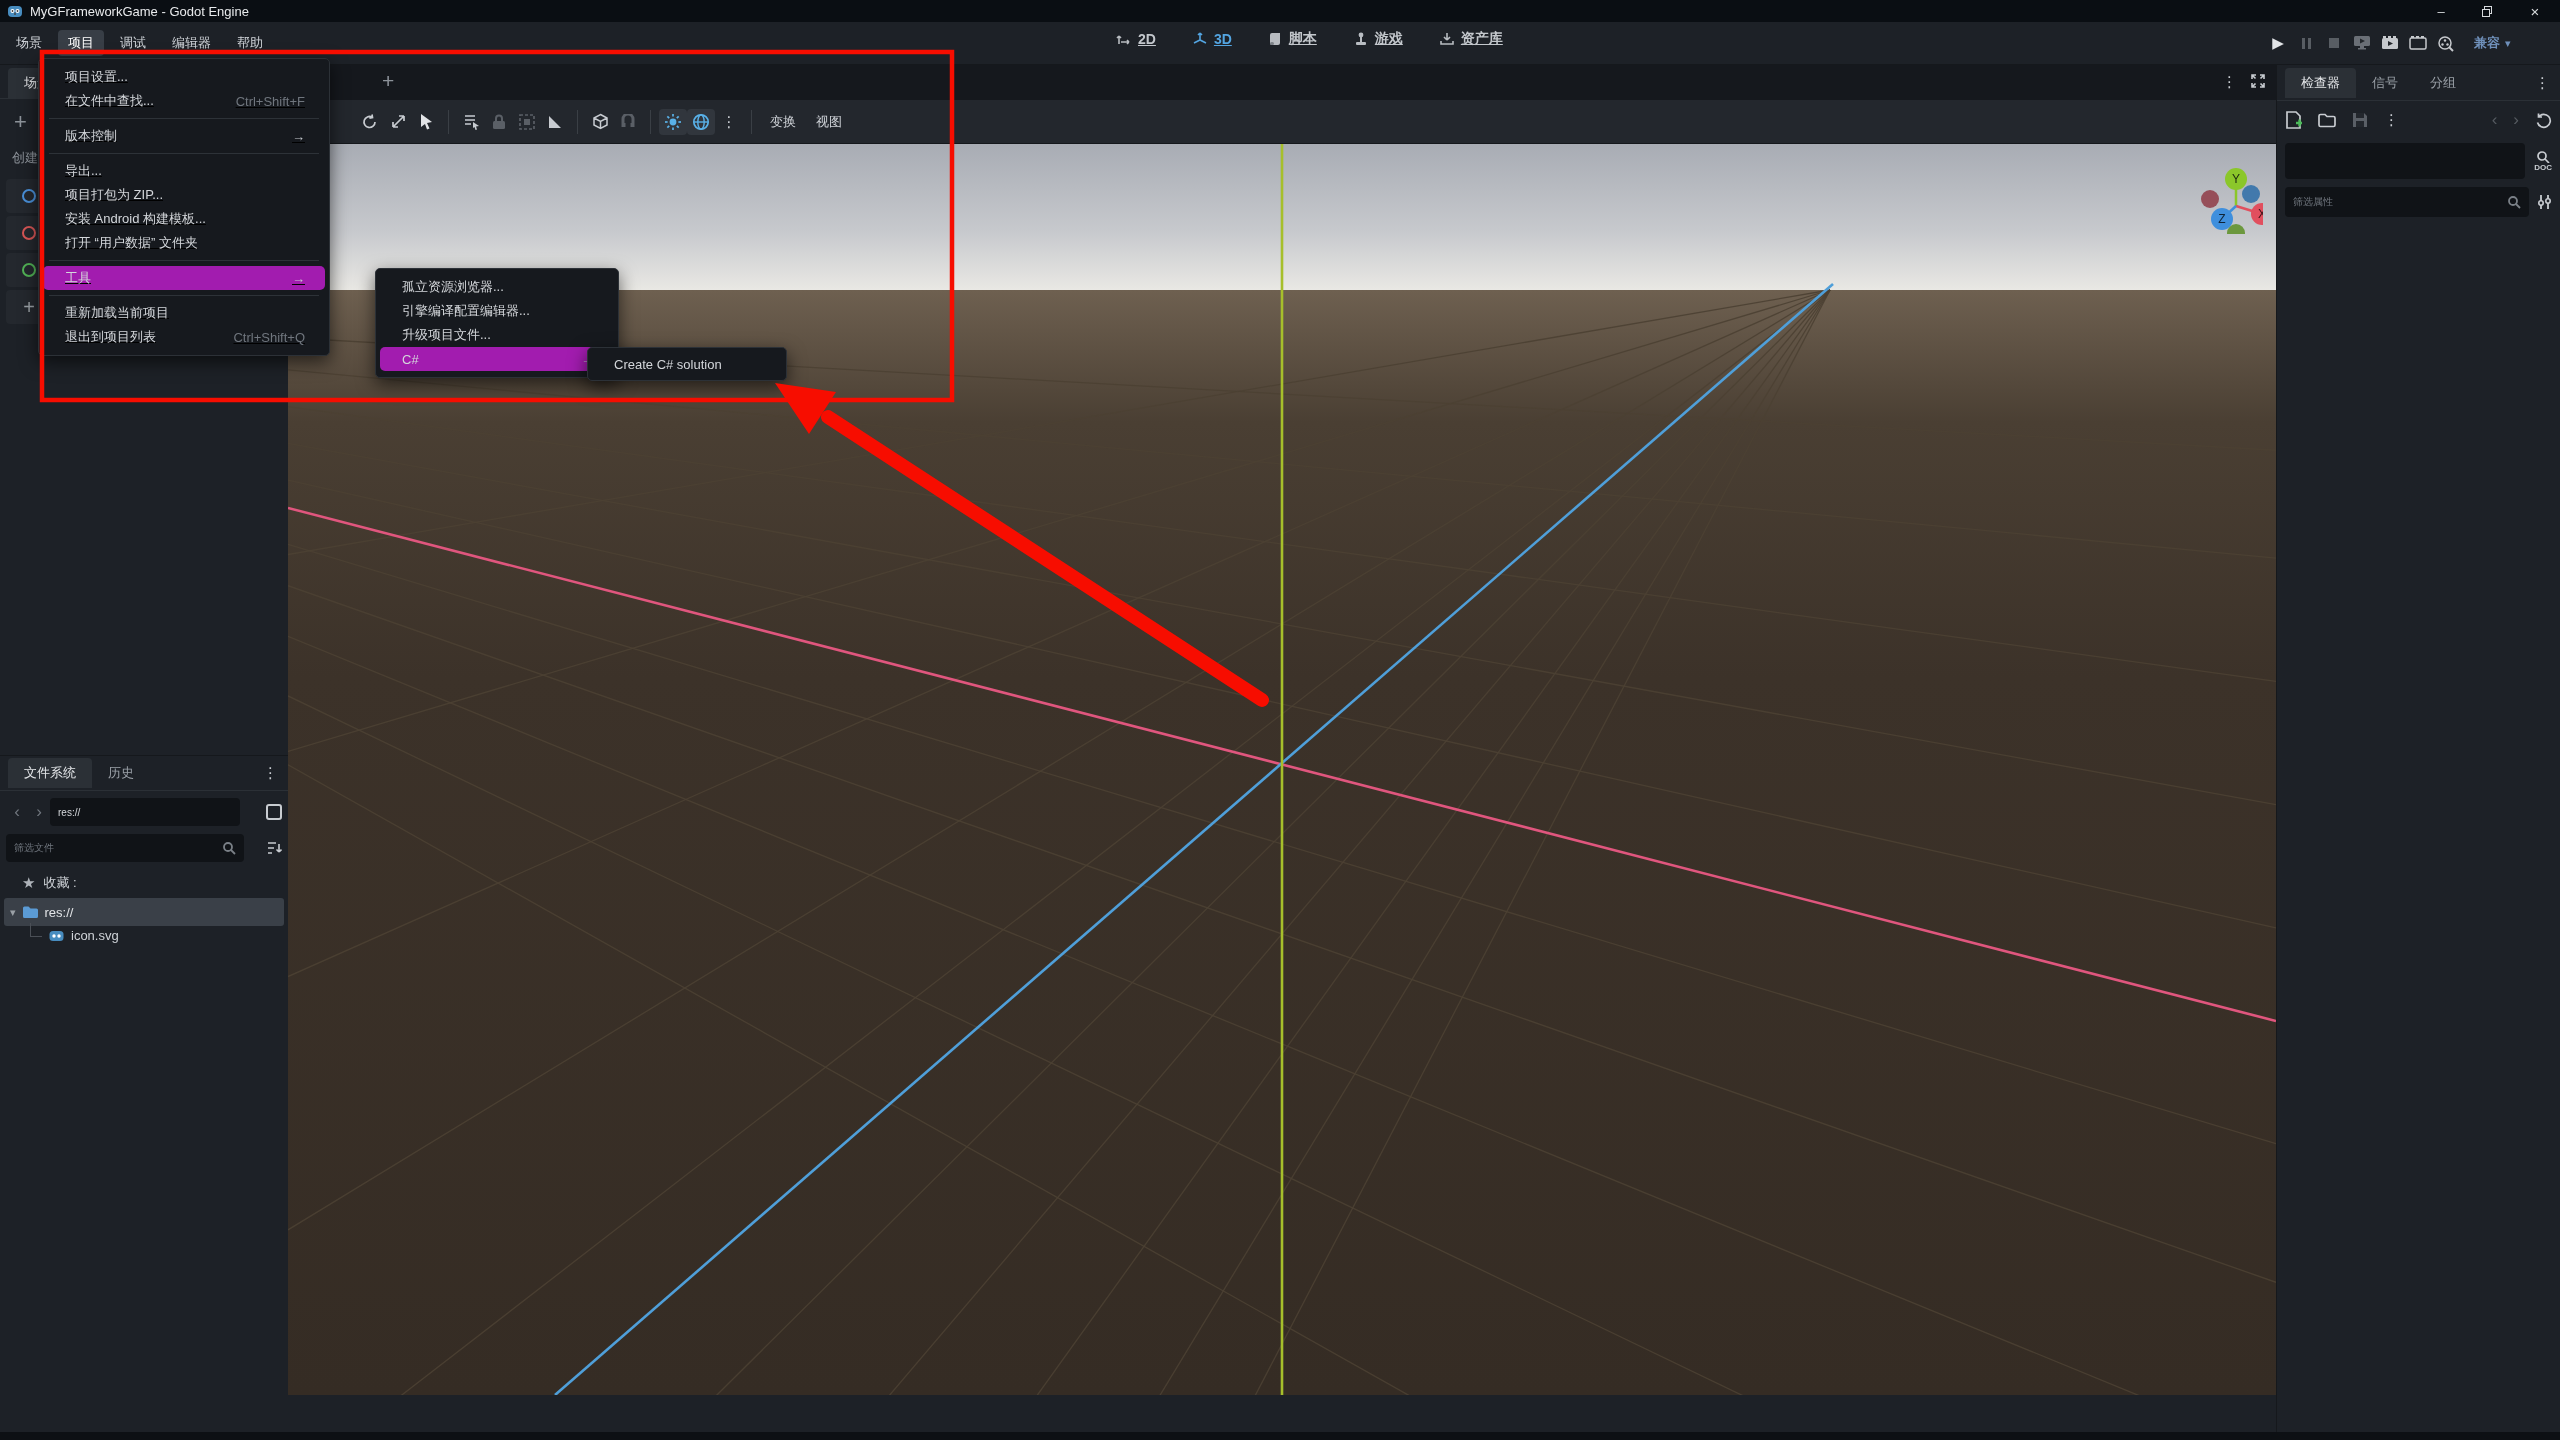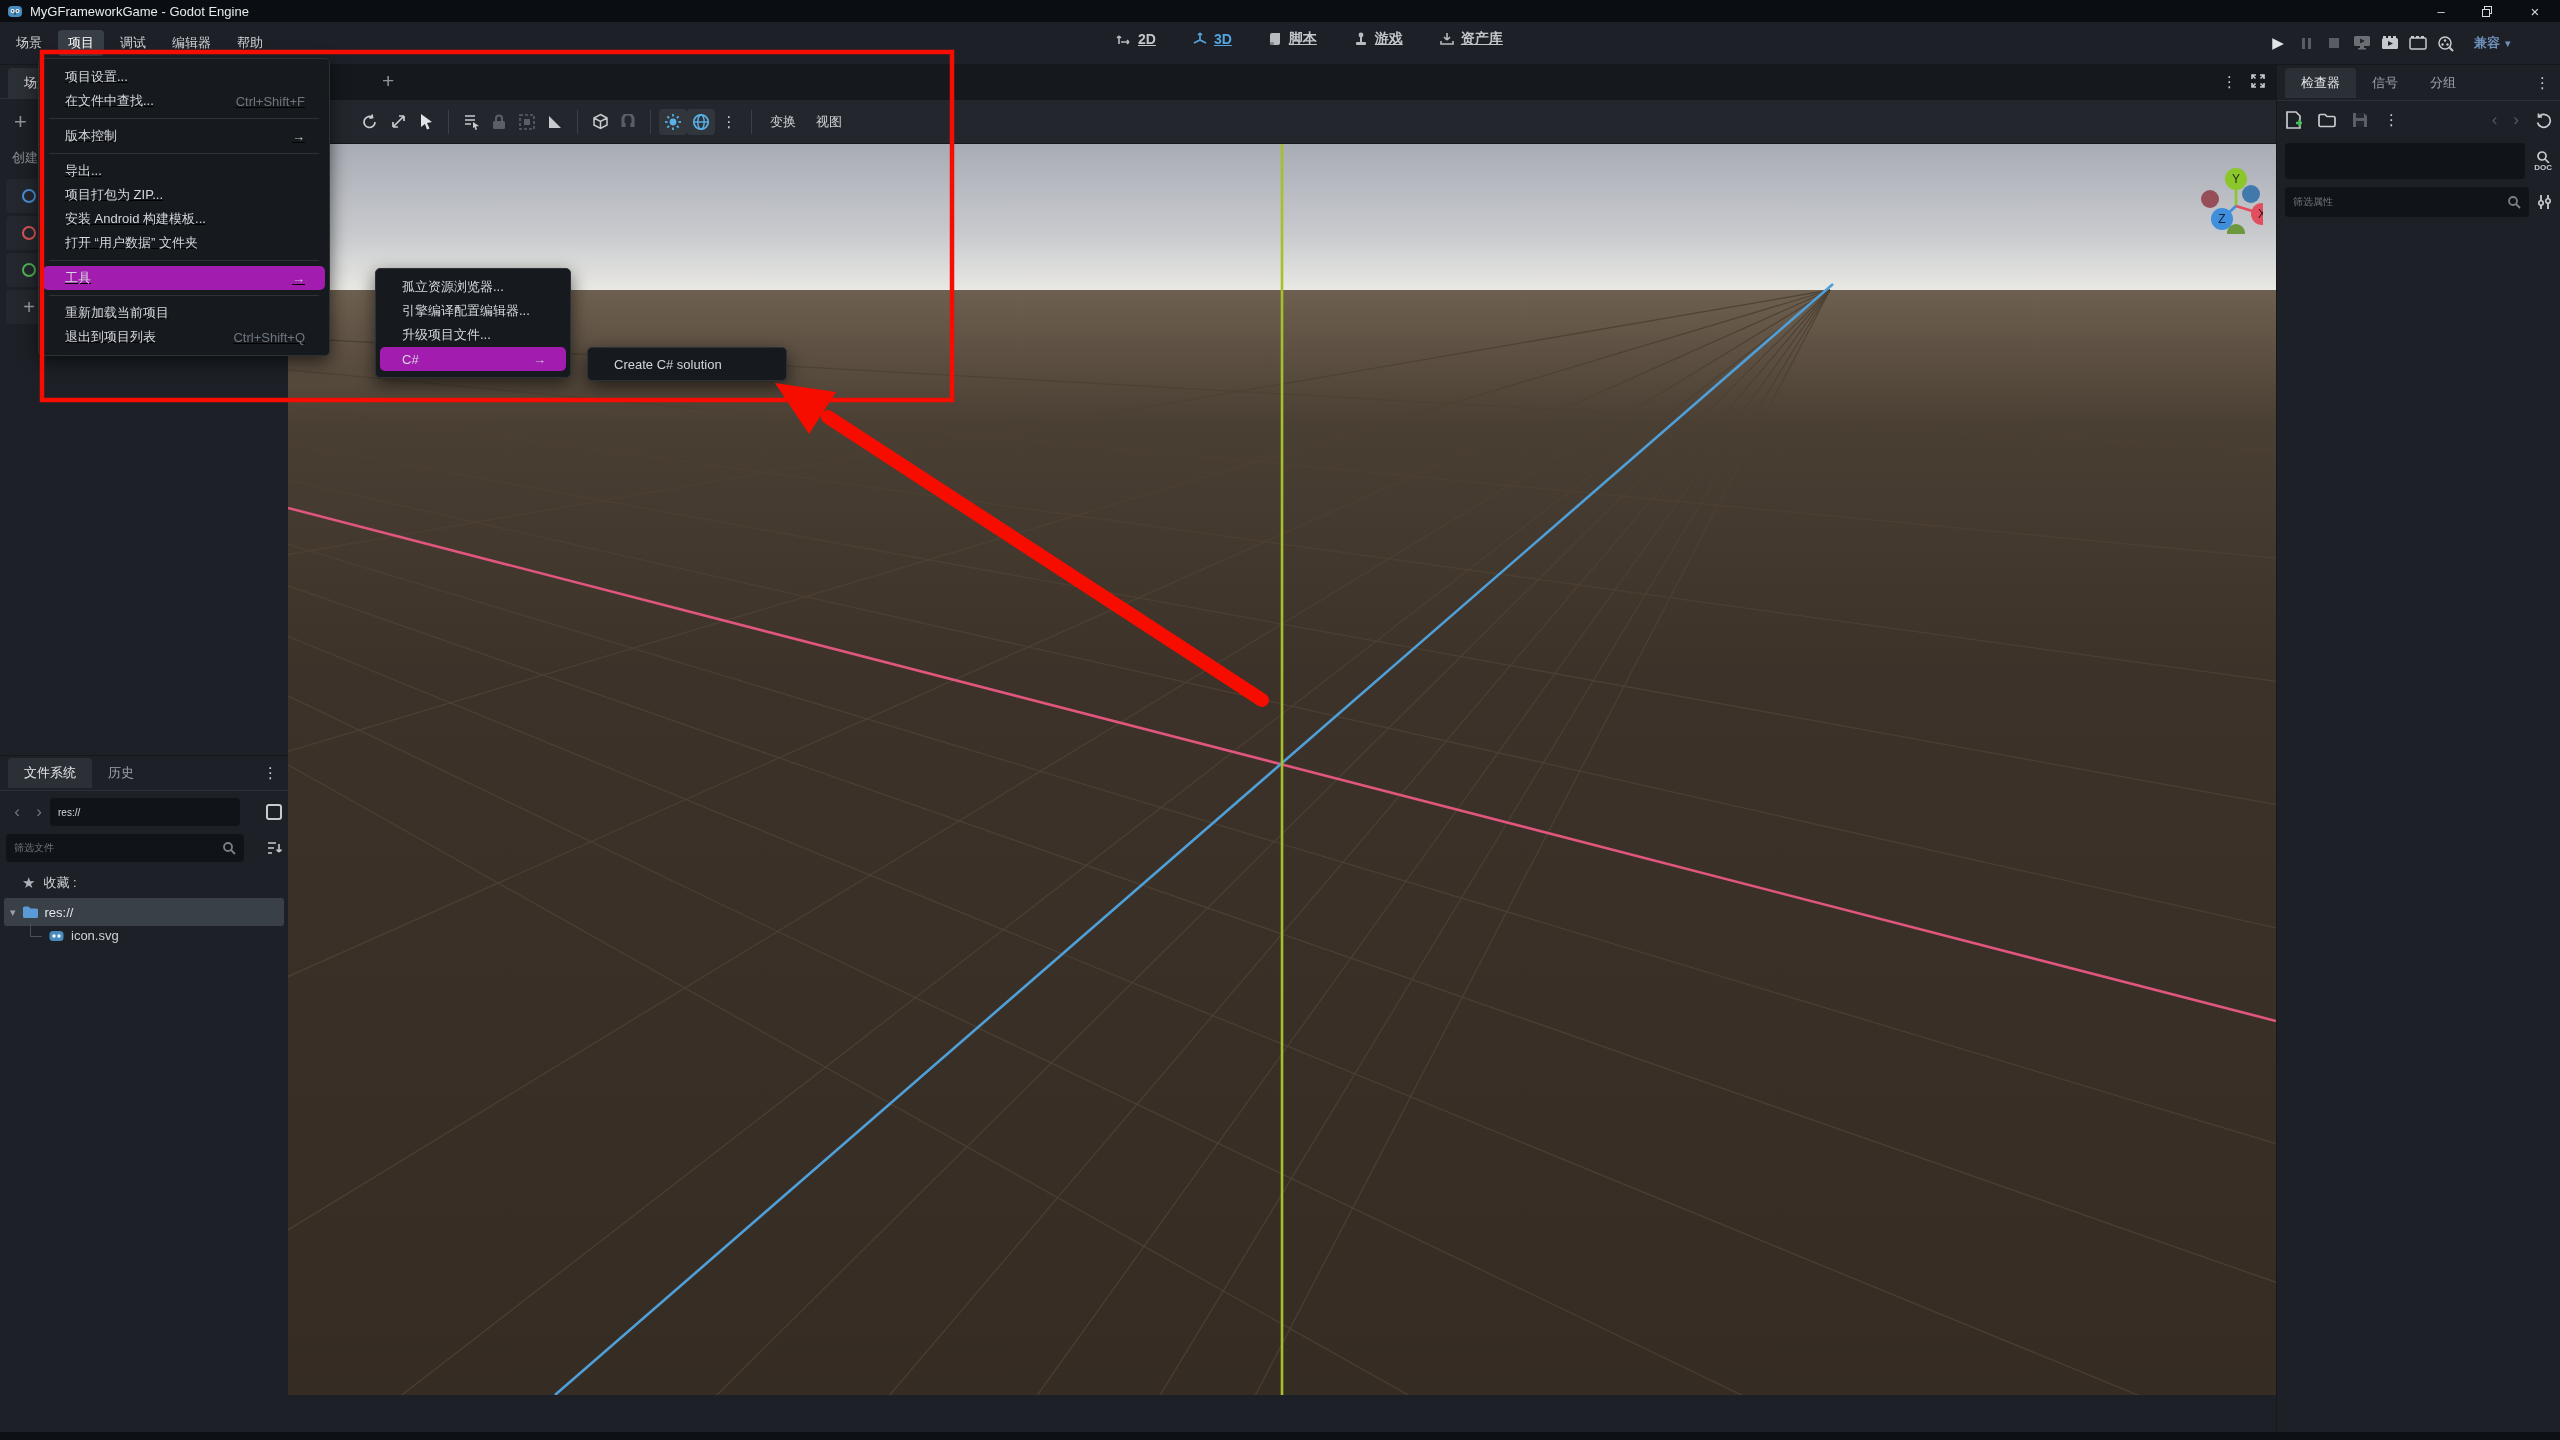--- a/index.html
+++ b/index.html
@@ -498,21 +498,21 @@
     <div class="psep"></div>
     <div class="pitem">
         <span>重新加载当前项目</span>
       </div>
     <div class="pitem">
         <span>退出到项目列表</span>
         <span class="sc">Ctrl+Shift+Q</span>
       </div>
   </div>
 
-  <div class="popup abs" style="left:375px;top:268px;width:196px;">
+  <div class="popup abs" style="left:375px;top:268px;width:244px;">
     <div class="pitem">
         <span>孤立资源浏览器...</span>
       </div>
     <div class="pitem">
         <span>引擎编译配置编辑器...</span>
       </div>
     <div class="pitem">
         <span>升级项目文件...</span>
       </div>
     <div class="pitem hl">

